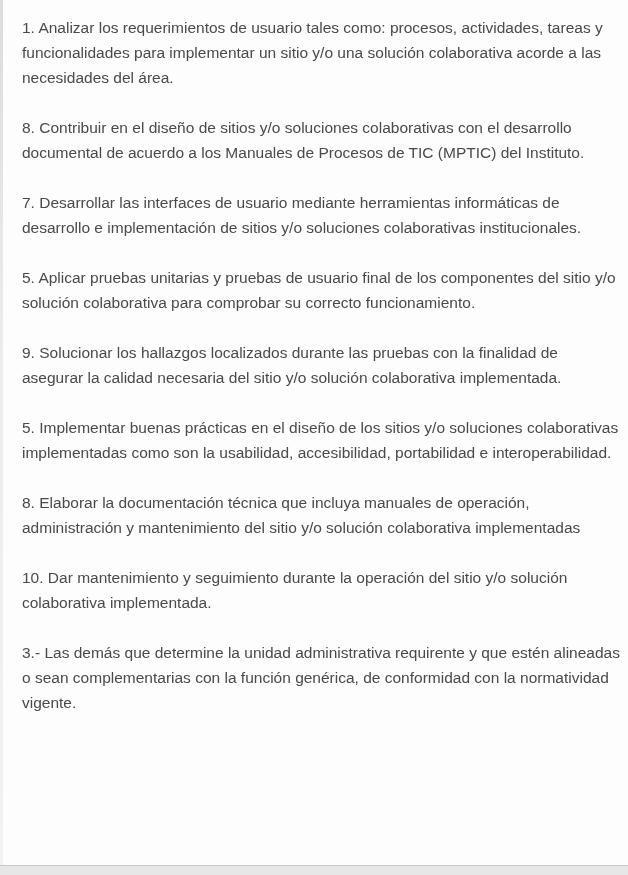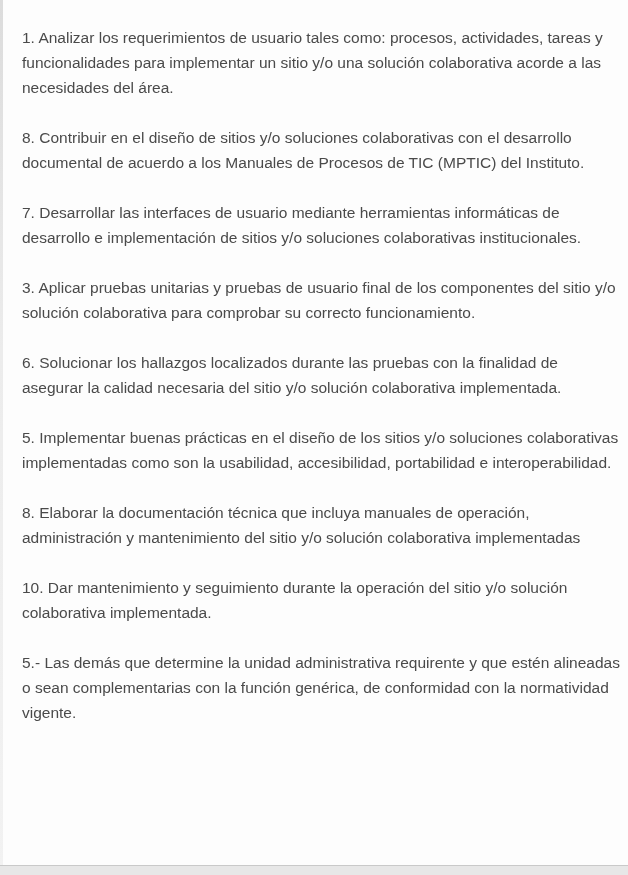--- a/index.html
+++ b/index.html
@@ -21,21 +21,20 @@
   }
   .content {
     position: absolute;
     top: 15px;
     left: 22px;
     width: 598px;
     color: #4a4a4a;
     font-size: 15.5px;
     line-height: 25px;
     filter: blur(0.35px);
-    margin-top: 10px;
   }
   .content p {
     margin: 0 0 25px 0;
     padding: 0;
   }
   .edge-left {
     position: absolute;
     left: 0;
     top: 0;
     width: 3px;
@@ -55,22 +54,22 @@
 </head>
 <body>
 
 <div class="page">
   <div class="edge-left"></div>
 
   <div class="content">
     <p>1. Analizar los requerimientos de usuario tales como: procesos, actividades, tareas y funcionalidades para implementar un sitio y/o una solución colaborativa acorde a las necesidades del área.</p>
     <p>8. Contribuir en el diseño de sitios y/o soluciones colaborativas con el desarrollo documental de acuerdo a los Manuales de Procesos de TIC (MPTIC) del Instituto.</p>
     <p>7. Desarrollar las interfaces de usuario mediante herramientas informáticas de desarrollo e implementación de sitios y/o soluciones colaborativas institucionales.</p>
-    <p>3. Aplicar pruebas unitarias y pruebas de usuario final de los componentes del sitio y/o solución colaborativa para comprobar su correcto funcionamiento.</p>
-    <p>6. Solucionar los hallazgos localizados durante las pruebas con la finalidad de asegurar la calidad necesaria del sitio y/o solución colaborativa implementada.</p>
+    <p>5. Aplicar pruebas unitarias y pruebas de usuario final de los componentes del sitio y/o solución colaborativa para comprobar su correcto funcionamiento.</p>
+    <p>9. Solucionar los hallazgos localizados durante las pruebas con la finalidad de asegurar la calidad necesaria del sitio y/o solución colaborativa implementada.</p>
     <p>5. Implementar buenas prácticas en el diseño de los sitios y/o soluciones colaborativas implementadas como son la usabilidad, accesibilidad, portabilidad e interoperabilidad.</p>
     <p>8. Elaborar la documentación técnica que incluya manuales de operación, administración y mantenimiento del sitio y/o solución colaborativa implementadas</p>
     <p>10. Dar mantenimiento y seguimiento durante la operación del sitio y/o solución colaborativa implementada.</p>
-    <p>5.- Las demás que determine la unidad administrativa requirente y que estén alineadas o sean complementarias con la función genérica, de conformidad con la normatividad vigente.</p>
+    <p>3.- Las demás que determine la unidad administrativa requirente y que estén alineadas o sean complementarias con la función genérica, de conformidad con la normatividad vigente.</p>
   </div>
 
   <div class="bottom-bar"></div>
 </div>
 
 </body></html>

